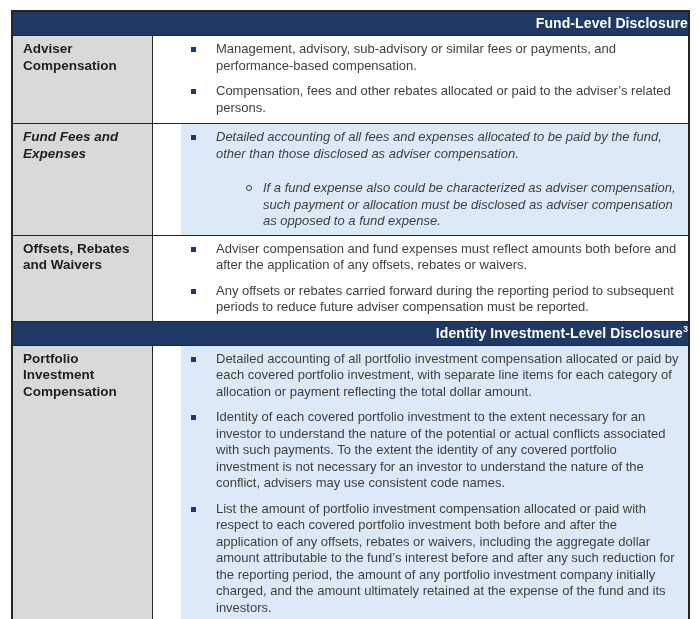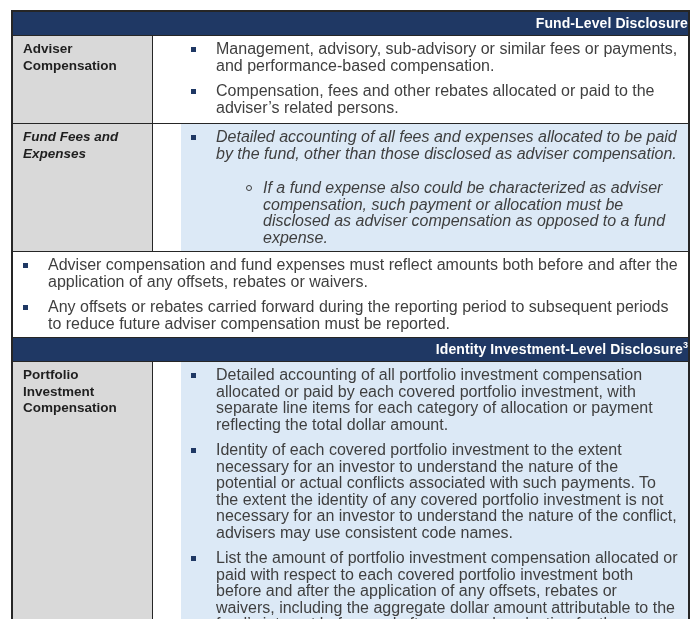--- a/index.html
+++ b/index.html
@@ -41,21 +41,21 @@
     border-right: 1px solid var(--border, #262626);
     padding: 5px 8px 4px 10px;
     font-weight: bold;
     font-size: 13.5px;
     line-height: 16.5px;
     color: var(--label-text, #1F1F1F);
   }
   .content-cell {
     flex: 1;
     padding: 5px 9px 2px 8px;
-    font-size: 16px;
+    font-size: 13px;
     line-height: 16.5px;
     color: var(--body-text, #3F3F3F);
     background: var(--row-bg, #ffffff);
   }
   .content-cell.bg-alt { background: var(--alt-row-bg, #DCE9F6); }
 
   .bullet-item { margin-bottom: 9px; }
   .bullet-item:last-child { margin-bottom: 3px; }
   .bullet-line { display: flex; }
   .sq {
@@ -112,20 +112,21 @@
         </div>
         <div class="sub-line">
           <span class="circ"></span>
           <span class="text">If a fund expense also could be characterized as adviser compensation, such payment or allocation must be disclosed as adviser compensation as opposed to a fund expense.</span>
         </div>
       </div>
     </div>
   </div>
 
   <div class="row h-r3">
+    <div class="label-cell">Offsets, Rebates and Waivers</div>
     <div class="content-cell">
       <div class="bullet-item">
         <div class="bullet-line">
           <span class="sq"></span>
           <span class="text">Adviser compensation and fund expenses must reflect amounts both before and after the application of any offsets, rebates or waivers.</span>
         </div>
       </div>
       <div class="bullet-item">
         <div class="bullet-line">
           <span class="sq"></span>

